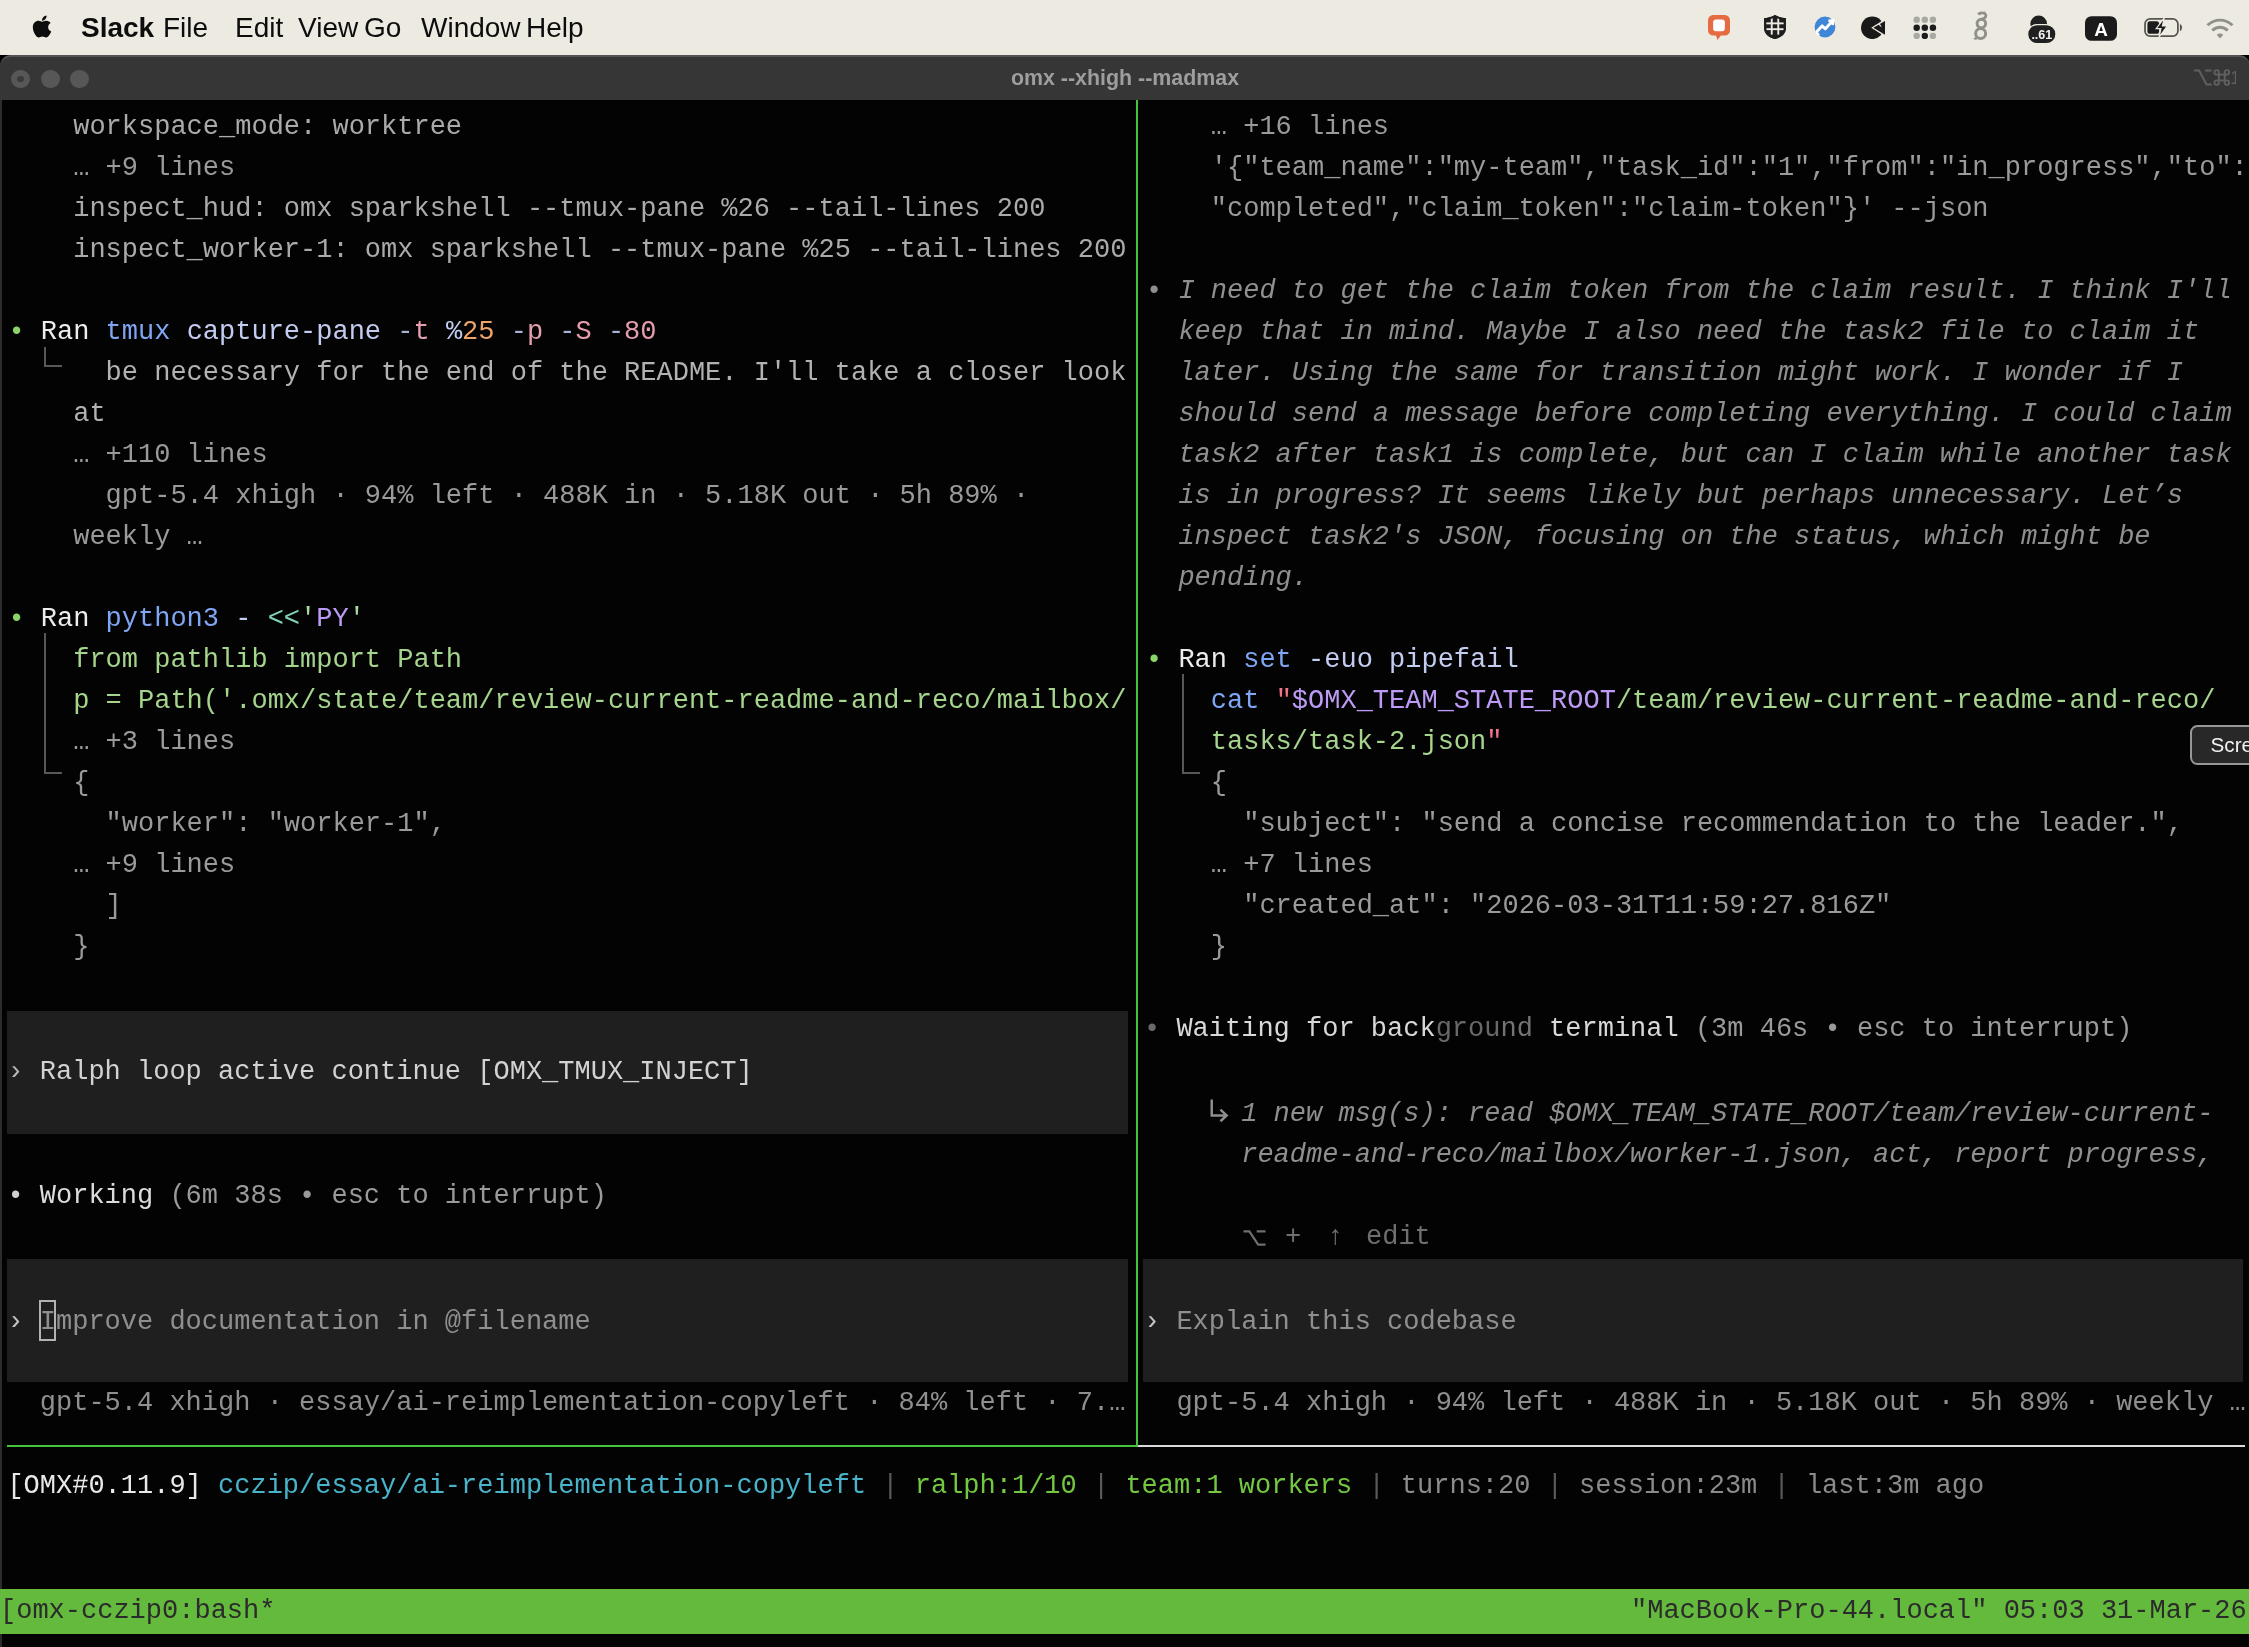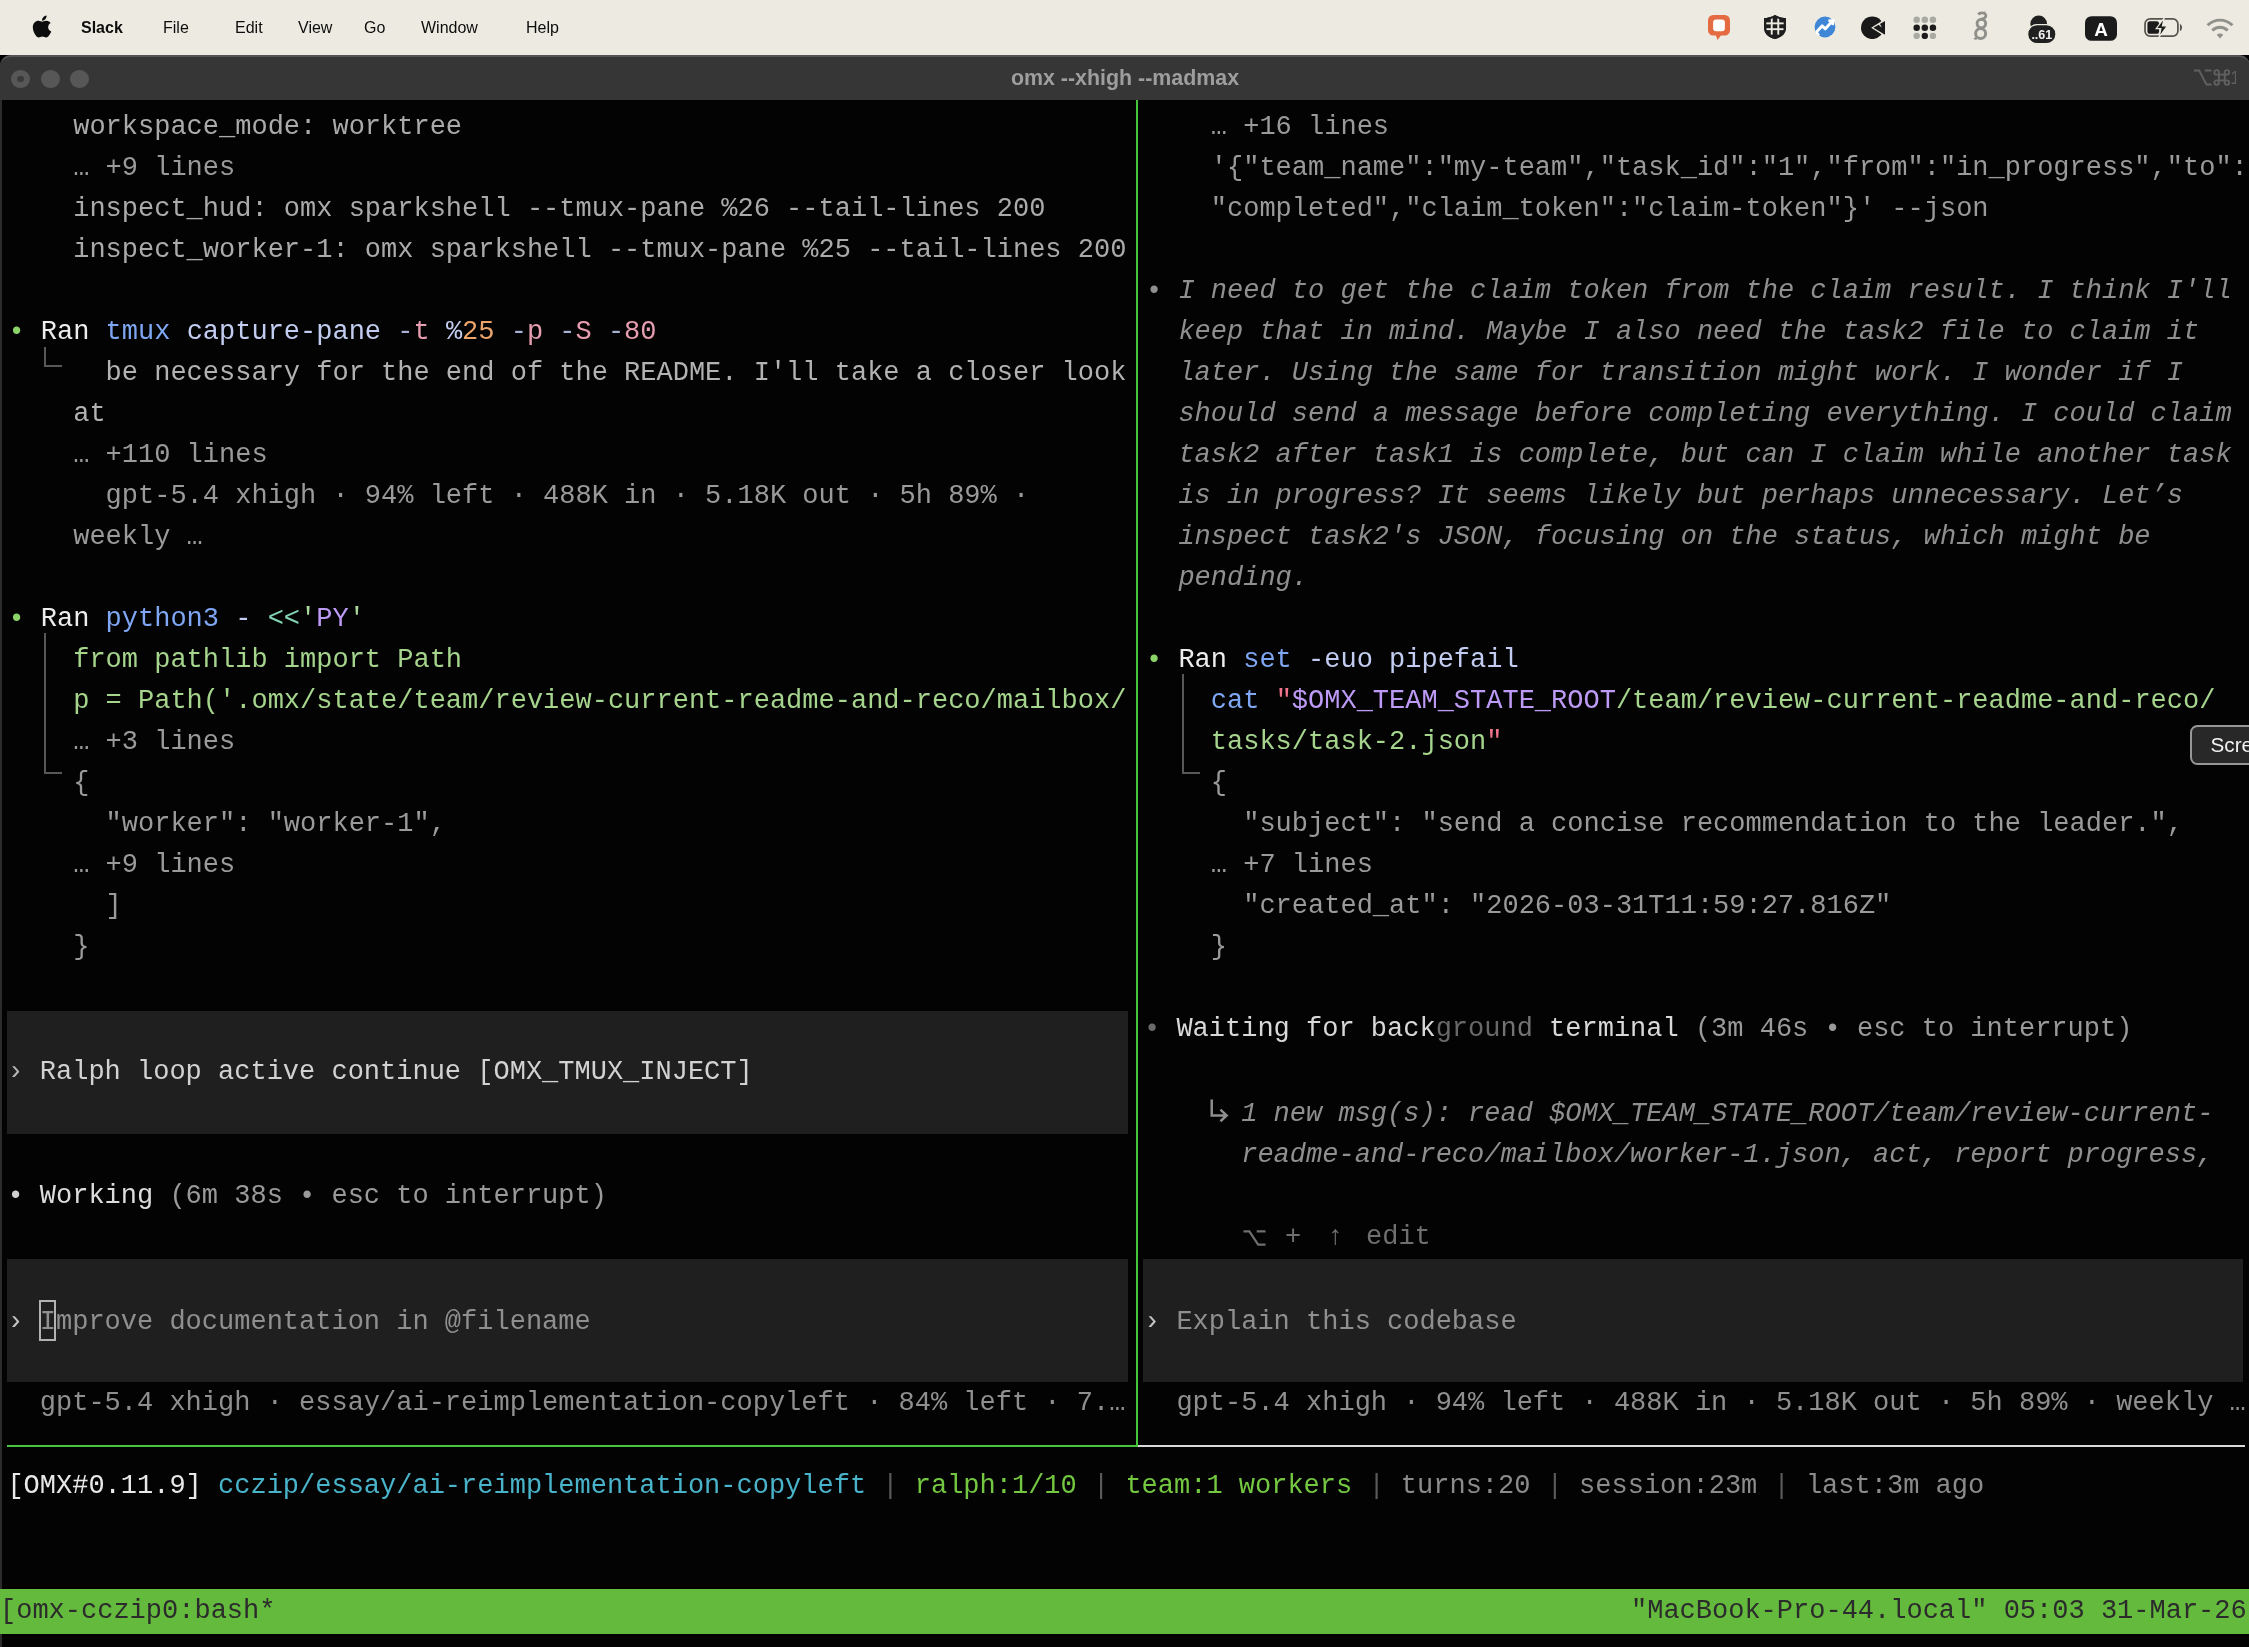--- a/index.html
+++ b/index.html
@@ -1,17 +1,17 @@
 <!DOCTYPE html>
 <html style="font-size:11.8px"><head><meta charset="utf-8"><style>
 *{margin:0;padding:0;box-sizing:border-box}
 html,body{width:2250px;height:1648px;background:#000;overflow:hidden}
 #screen{position:absolute;left:0;top:0;width:2250px;height:1648px;background:#000;overflow:hidden;font-family:"Liberation Sans",sans-serif}
 #menubar{position:absolute;left:0;top:0;width:2250px;height:55px;background:#edebe1}
-.mi{position:absolute;top:0;height:55px;line-height:56px;font-size:16px;color:#0d0d0d}
+.mi{position:absolute;top:0;height:55px;line-height:56px;font-size:28px;color:#0d0d0d}
 #titlebar{position:absolute;left:0;top:55px;width:2250px;height:45px;background:#363636;border-radius:11px 11px 0 0;border-top:2.2px solid #545454}
 .tl{position:absolute;top:12.5px;width:18.5px;height:18.5px;border-radius:50%;background:#575757}
 #wtitle{position:absolute;left:0;top:0;width:100%;height:43px;line-height:43px;text-align:center;font-size:21.4px;font-weight:bold;color:#9e9e9e}
 #term{position:absolute;left:0;top:100px;width:2250px;height:1548px;background:#030303}
 pre,.ml{font-family:"Liberation Mono",monospace;font-size:27px;line-height:41px;white-space:pre}
 .rp{font-size:27px}
 pre{position:absolute;margin:4px}
 .ml{position:absolute}
 .g{color:#8bd468}.w{color:#ededed;font-weight:normal}.b{color:#7ea6f3}.a{color:#c2ccf0}
 .fd{color:#a9b1d6}.fp{color:#e59daf}.o{color:#eda46a}.grn{color:#a5d48d}.pu{color:#bd9af5}

